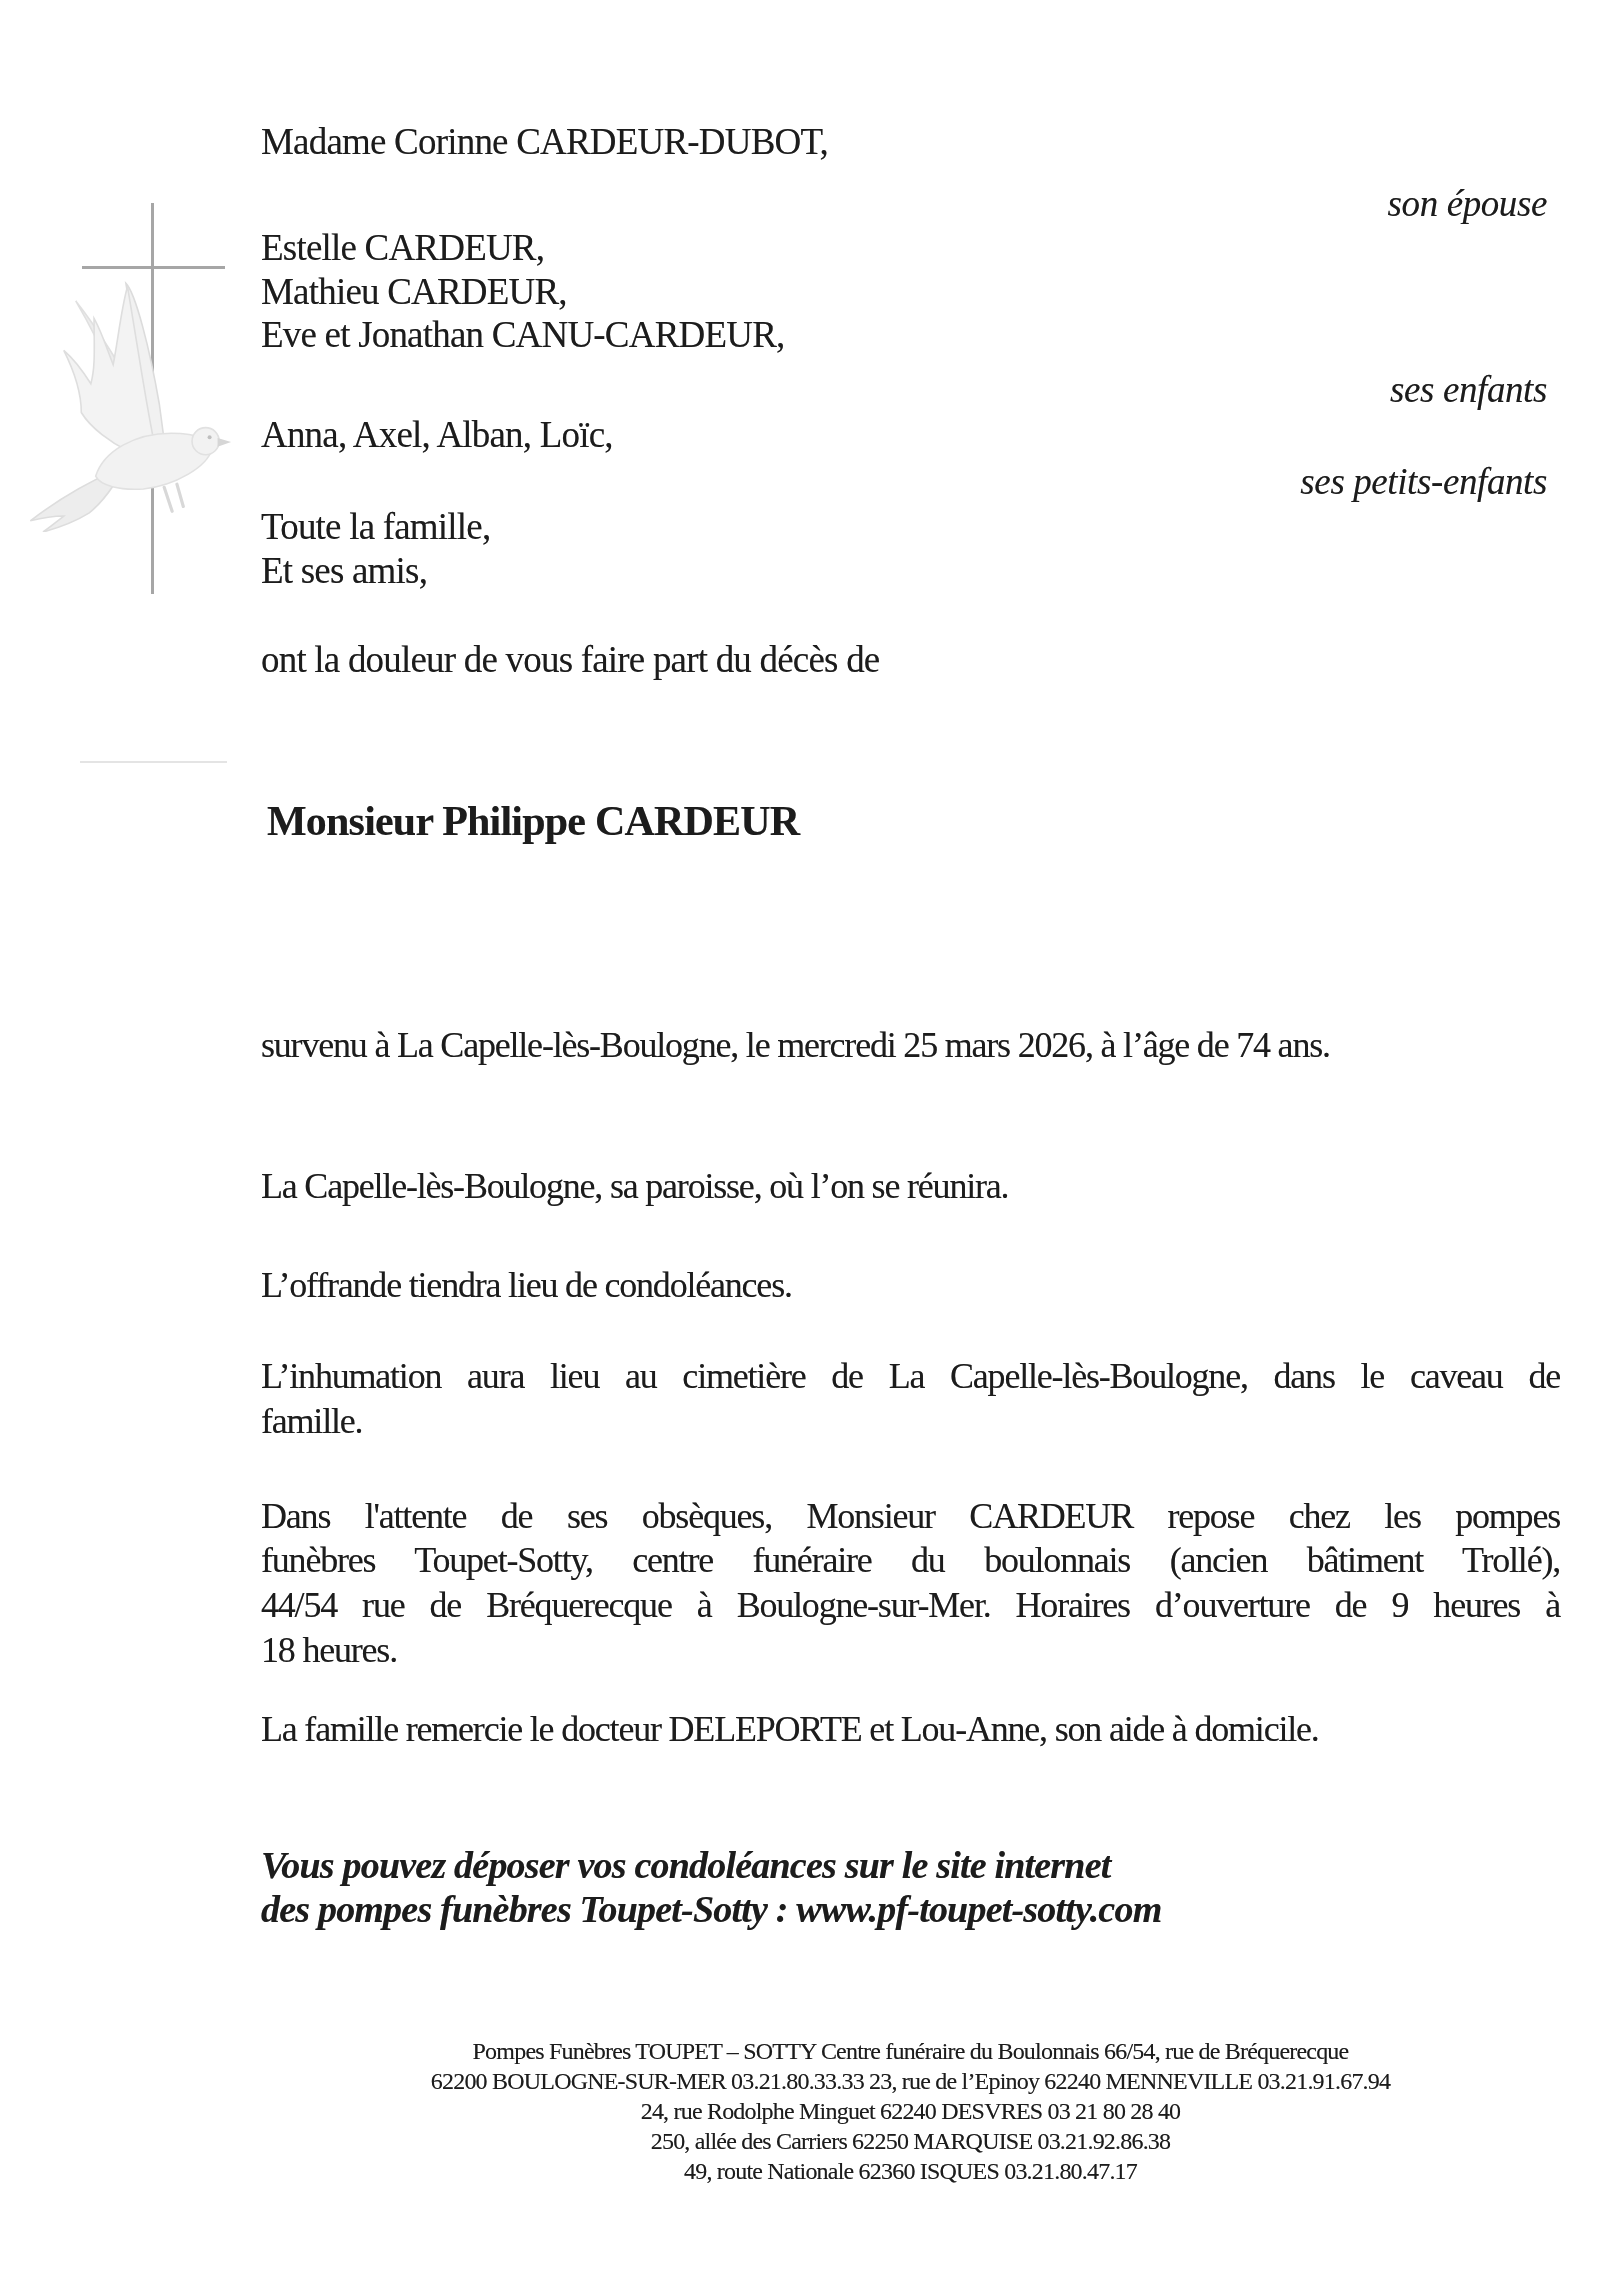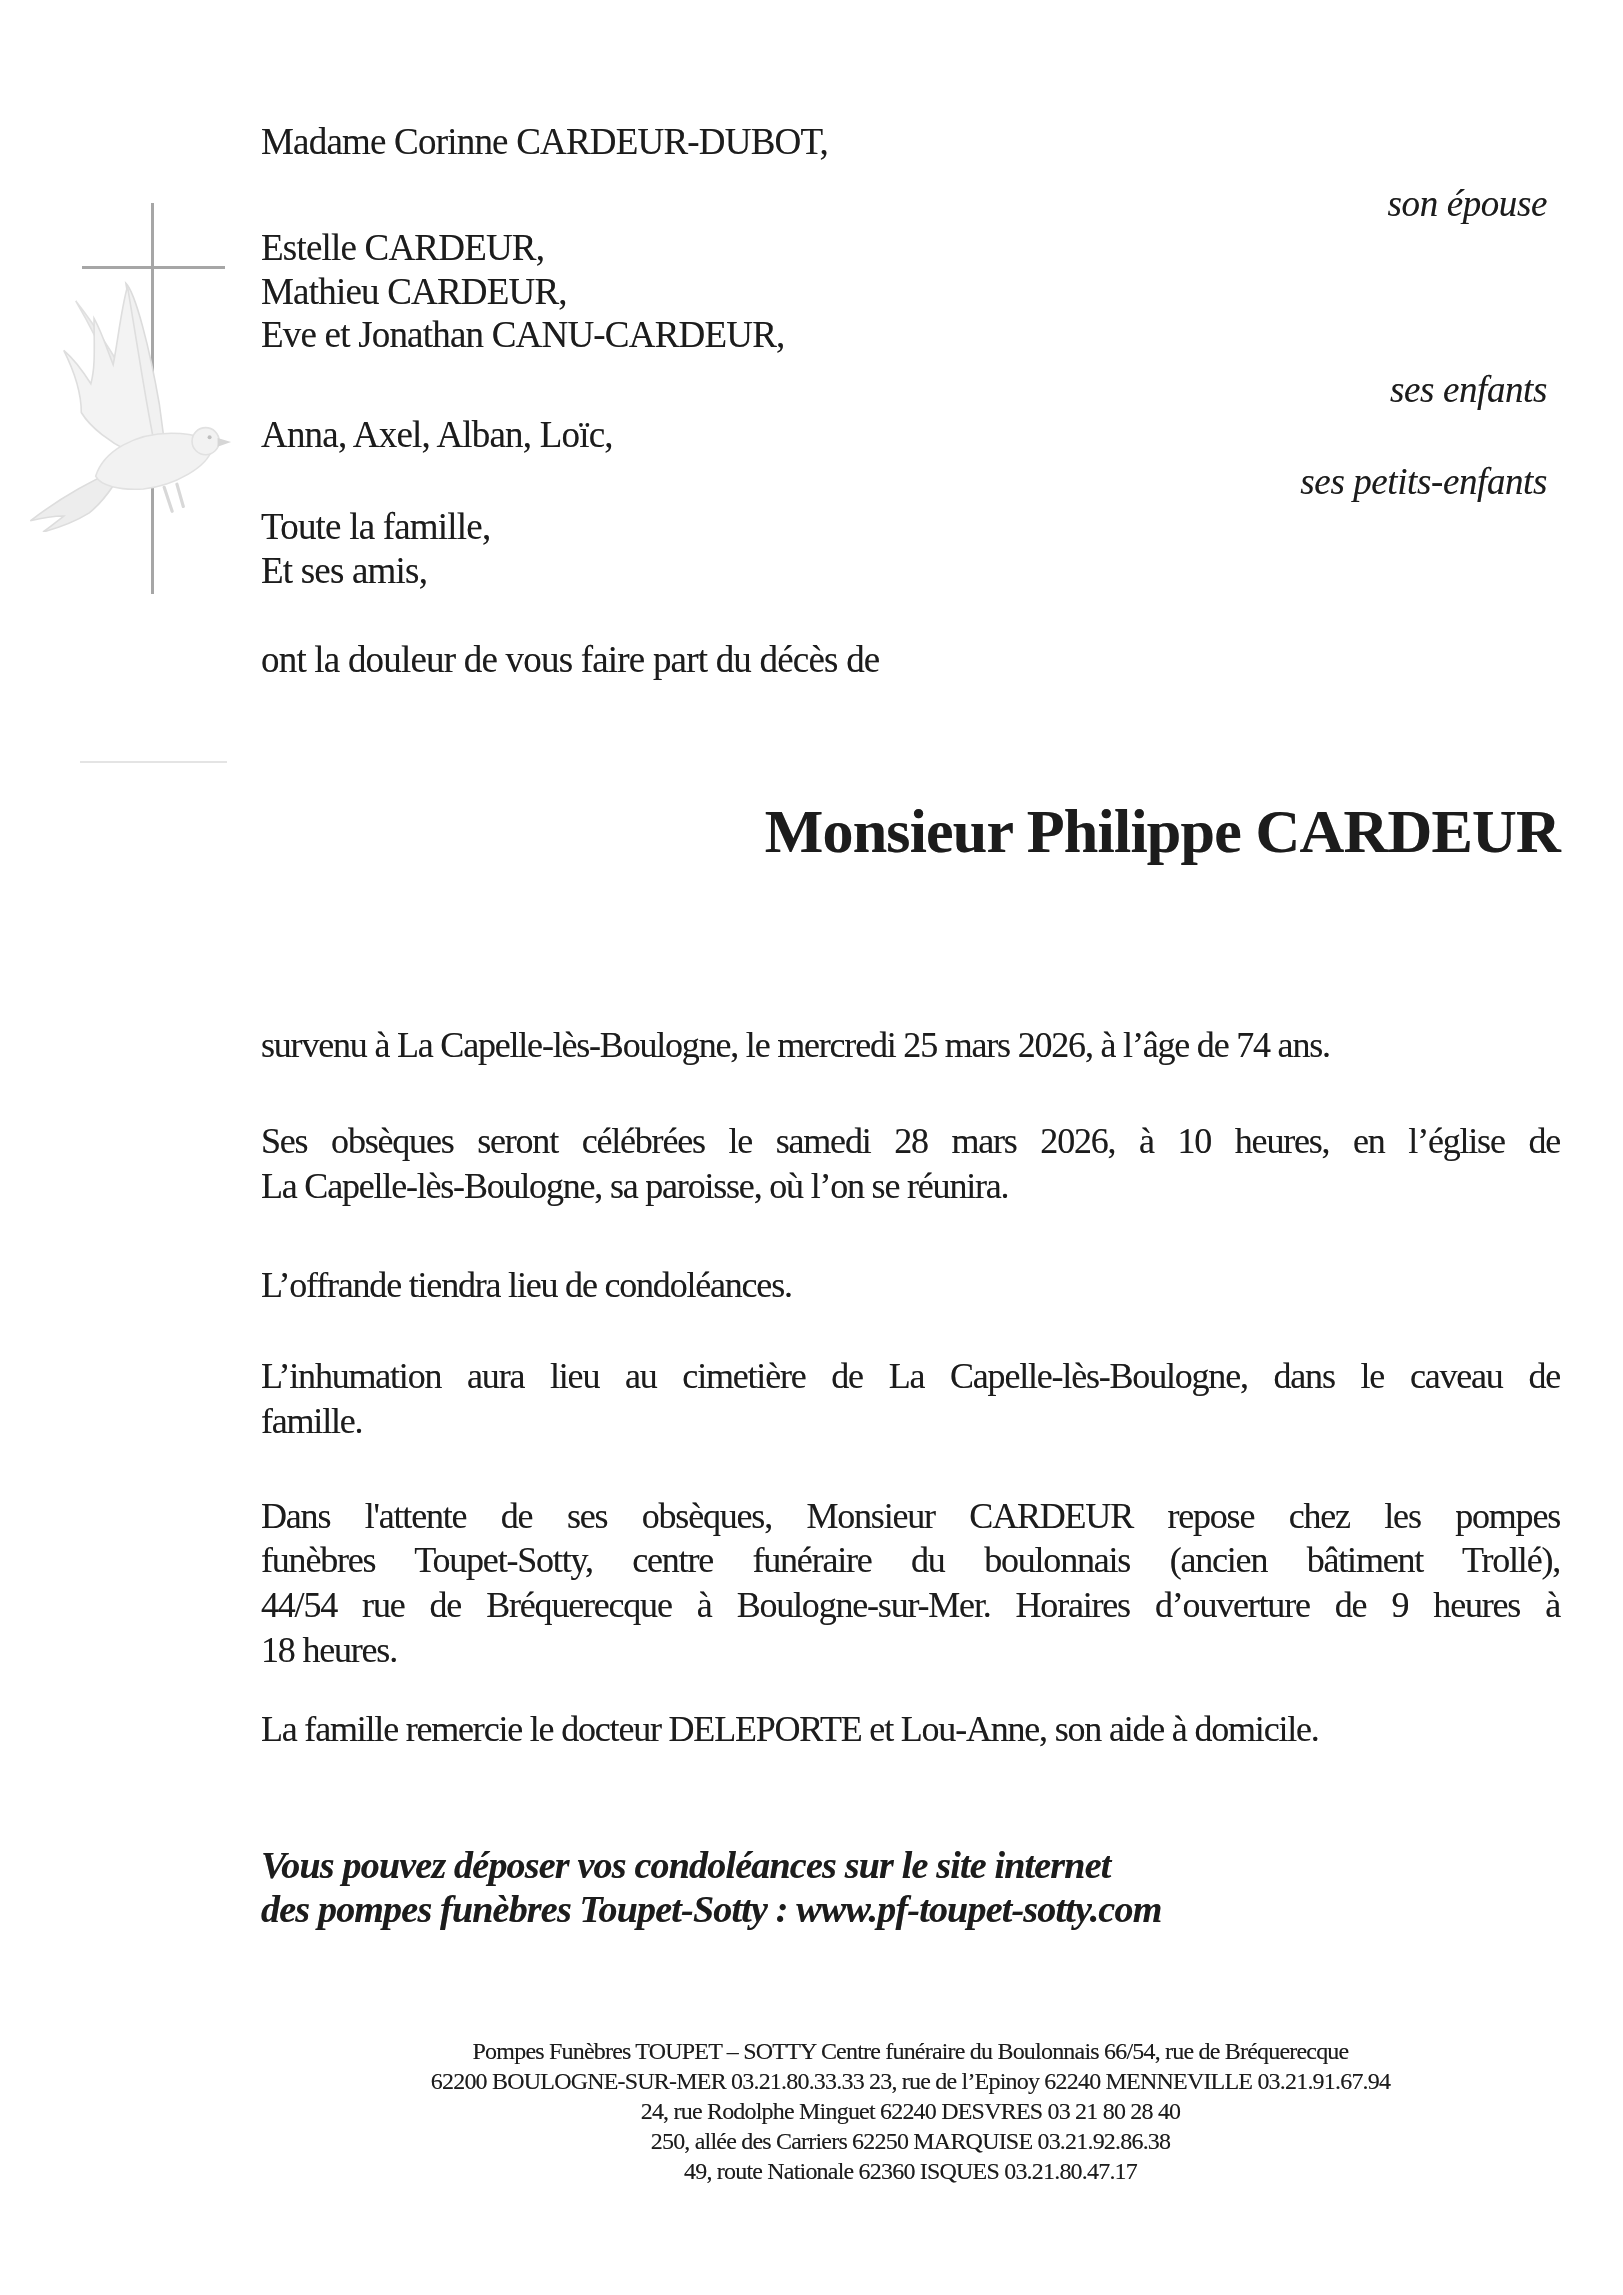--- a/index.html
+++ b/index.html
@@ -14,22 +14,22 @@
   }
   .line{position:absolute;line-height:1;white-space:nowrap;}
   .name{font-size:37px;letter-spacing:-0.8px;left:261px;}
   .rel{font-size:37px;letter-spacing:-0.4px;font-style:italic;right:77px;}
   .bodyline{
     position:absolute;left:261px;width:1299px;
     font-size:36px;letter-spacing:-1.2px;line-height:45px;white-space:nowrap;
   }
   .just{text-align:justify;text-align-last:justify;white-space:normal;}
   .deceased-title{
-    position:absolute;left:261px;width:1299px;text-align:right;
-    font-size:62px;font-weight:bold;letter-spacing:-0.8px;line-height:1;
+    position:absolute;left:267px;width:1299px;text-align:left;
+    font-size:42px;font-weight:bold;letter-spacing:-0.8px;line-height:1;
   }
   .condolences{
     position:absolute;left:261px;width:1299px;text-align:left;
     font-size:38px;font-weight:bold;font-style:italic;letter-spacing:-0.8px;
   }
   .condolences div{line-height:44px;}
   .footer{
     position:absolute;left:261px;width:1299px;text-align:center;
     font-size:24px;letter-spacing:-0.8px;
   }
@@ -93,21 +93,20 @@
 
   <div class="line name" style="top:508px">Toute la famille,</div>
   <div class="line name" style="top:552px">Et ses amis,</div>
 
   <div class="line name" style="top:641px">ont la douleur de vous faire part du décès de</div>
 
   <div class="deceased-title" style="top:800px">Monsieur Philippe CARDEUR</div>
 
   <div class="bodyline" style="top:1023px">survenu à La Capelle-lès-Boulogne, le mercredi 25 mars 2026, à l’âge de 74 ans.</div>
 
-  <div class="bodyline just" style="top:1119px">Ses obsèques seront célébrées le samedi 28 mars 2026, à 10 heures, en l’église de</div>
   <div class="bodyline" style="top:1164px">La Capelle-lès-Boulogne, sa paroisse, où l’on se réunira.</div>
 
   <div class="bodyline" style="top:1263px">L’offrande tiendra lieu de condoléances.</div>
 
   <div class="bodyline just" style="top:1354px">L’inhumation aura lieu au cimetière de La Capelle-lès-Boulogne, dans le caveau de</div>
   <div class="bodyline" style="top:1399px">famille.</div>
 
   <div class="bodyline just" style="top:1494px">Dans l'attente de ses obsèques, Monsieur CARDEUR repose chez les pompes</div>
   <div class="bodyline just" style="top:1538px">funèbres Toupet-Sotty, centre funéraire du boulonnais (ancien bâtiment Trollé),</div>
   <div class="bodyline just" style="top:1583px">44/54 rue de Bréquerecque à Boulogne-sur-Mer. Horaires d’ouverture de 9 heures à</div>

